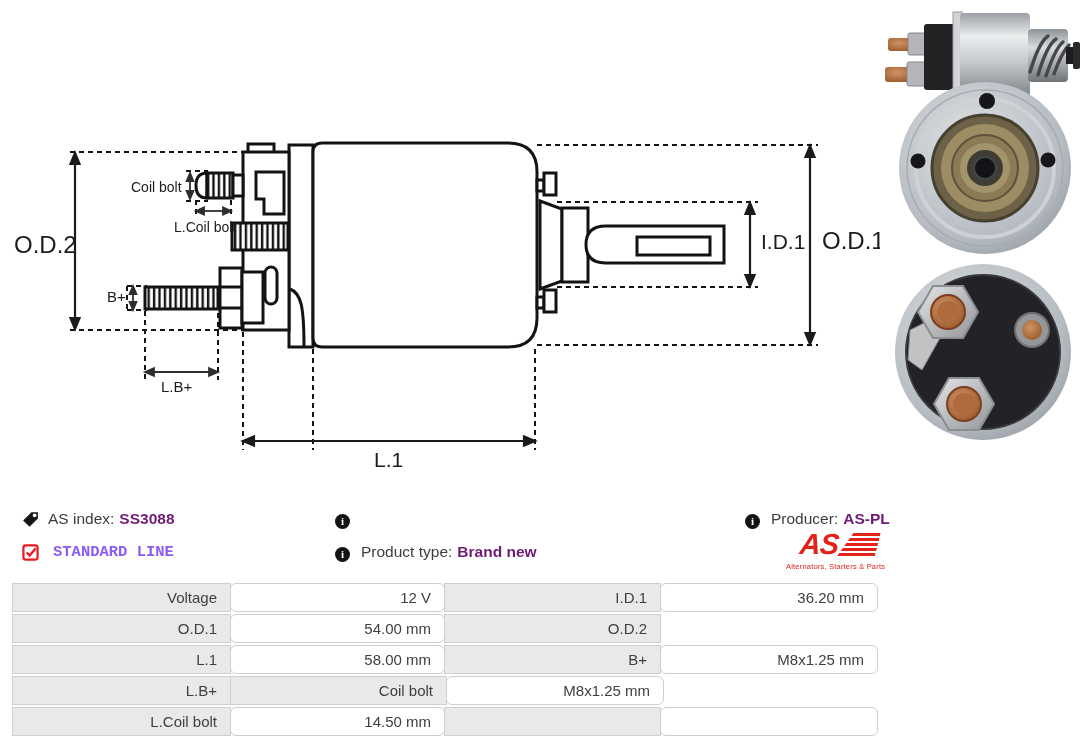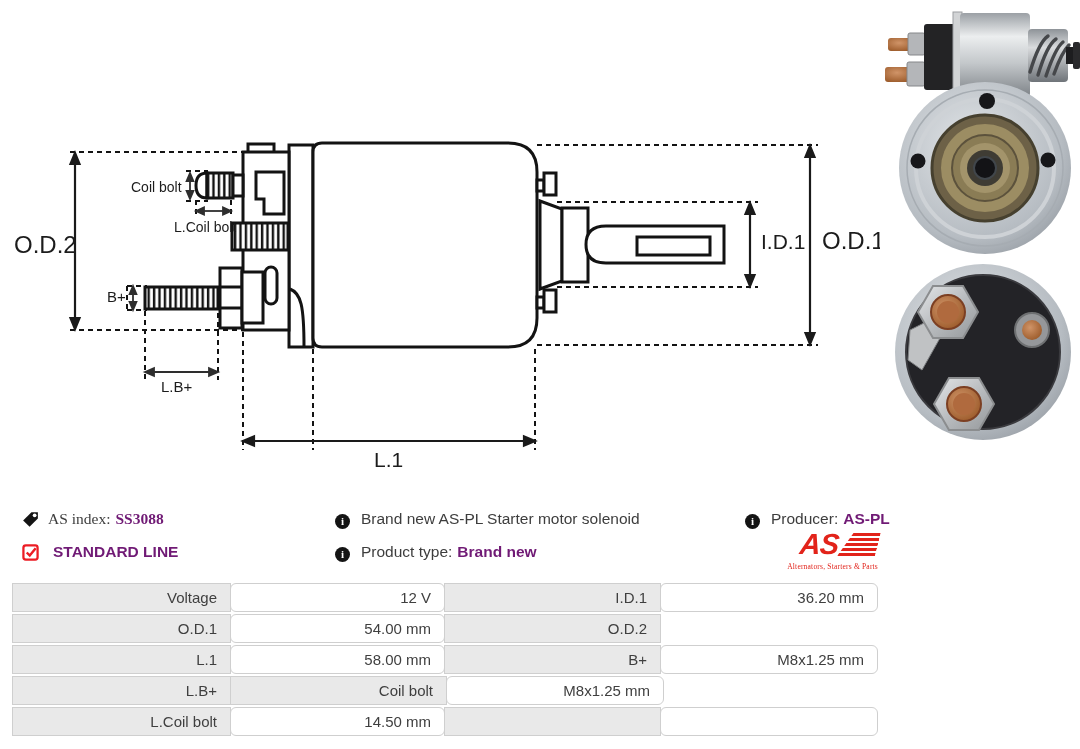--- a/index.html
+++ b/index.html
@@ -11,39 +11,39 @@
   
   #diagram { position:absolute; left:0; top:0; }
   #diagram text { font-family:"Liberation Sans", sans-serif; fill:#1c1c1c; }
   
   #photos { position:absolute; left:880px; top:0; }
   
   .info-row { position:absolute; display:flex; align-items:center; height:20px; font-size:15.5px; }
   .info-icon-wrap { width:17px; height:17px; margin-right:9px; flex:0 0 auto; }
   .b { font-weight:bold; color:#701a75; margin-left:5px; }
   .red { color:#ec1c24; }
-  .red.b { color:#701a75; }
+  .red.b { color:#8b5cf6;font-family:Liberation Mono, monospace; }
   .i-circle {
     display:inline-block; width:15px; height:15px; border-radius:50%;
     background:#141414; color:#fff; font-size:11px; font-weight:bold;
     text-align:center; line-height:15px; font-family:"Liberation Serif", serif;
   }
   #as-logo { position:absolute; left:786px; top:531px; width:92px; text-align:right; }
   #as-logo .mark { position:relative; height:28px; }
   #as-logo .as-text {
     position:absolute; right:40px; top:-3px; font-size:29px; font-weight:bold;
     font-style:italic; color:#e2231a; letter-spacing:-1px; transform:skewX(-6deg);
   }
   #as-logo .stripes {
     position:absolute; right:0; top:2px; width:38px; height:23px;
     background:repeating-linear-gradient(180deg,#e2231a 0 2.6px,#fff 2.6px 5.1px);
     clip-path:polygon(28% 0, 100% 0, 100% 100%, 0 100%);
     transform:skewX(-14deg);
   }
-  #as-logo .tagline { margin-top:3px; font-size:7.5px; color:#e2231a; white-space:nowrap; letter-spacing:0.2px;font-family:Liberation Serif, serif; }
+  #as-logo .tagline { margin-top:3px; font-size:7.5px; color:#e2231a; white-space:nowrap; letter-spacing:0.2px; }
   
   #spec-table { position:absolute; left:12px; top:583px; width:866px; }
   .spec-row { display:flex; margin-bottom:2px; }
   .spec-row .cell {
     height:29px; line-height:27px; border:1px solid #cfcfcf;
     font-size:15px; color:#3f3f3f; text-align:right; padding-right:13px;
   }
   .spec-row .cell + .cell { margin-left:-1px; }
   .cell.label { background:#e9e9e9; }
   .cell.value { background:#ffffff;border-radius:6px; }
@@ -233,21 +233,21 @@
       <circle cx="68" cy="312" r="17" fill="url(#copperG)" stroke="#7c3f22" stroke-width="2"></circle>
       <circle cx="68" cy="312" r="11" fill="#b06a3e"></circle>
       <polygon points="114,404 99,430 69,430 54,404 69,378 99,378" fill="url(#nutG)" stroke="#8b8d8f" stroke-width="2"></polygon>
       <circle cx="84" cy="404" r="17" fill="url(#copperG)" stroke="#7c3f22" stroke-width="2"></circle>
       <circle cx="84" cy="404" r="11" fill="#b06a3e"></circle>
       <circle cx="152" cy="330" r="17" fill="#95979a" stroke="#6e7072" stroke-width="2"></circle>
       <circle cx="152" cy="330" r="10" fill="url(#copperG)"></circle>
     </g>
   </svg>
 
-  <div class="info-row" style="left:22px; top:509px;font-family:Liberation Serif, serif;">
+  <div class="info-row" style="left:22px; top:509px;">
     <span class="info-icon-wrap">
       <svg width="17" height="17" viewBox="0 0 18 18">
         <path d="M1.2,10 L10,1.2 L16.8,1.2 L16.8,8 L8,16.8 Z" fill="#141414"></path>
         <circle cx="13.4" cy="4.6" r="2" fill="#fff"></circle>
       </svg>
     </span>
     <span>AS index:</span>
     <span class="b">SS3088</span>
   </div>
 
@@ -256,21 +256,20 @@
       <svg width="17" height="17" viewBox="0 0 18 18">
         <rect x="1.5" y="1.5" width="15" height="15" rx="2.5" fill="none" stroke="#ec1c24" stroke-width="2.4"></rect>
         <path d="M5,9 L8.2,12.2 L14.5,4.5" fill="none" stroke="#ec1c24" stroke-width="2.6"></path>
       </svg>
     </span>
     <span class="b red">STANDARD LINE</span>
   </div>
 
   <div class="info-row" style="left:335px; top:509px;">
     <span class="info-icon-wrap"><span class="i-circle">i</span></span>
-    <span>Brand new AS-PL Starter motor solenoid</span>
   </div>
 
   <div class="info-row" style="left:335px; top:542px;">
     <span class="info-icon-wrap"><span class="i-circle">i</span></span>
     <span>Product type:</span>
     <span class="b">Brand new</span>
   </div>
 
   <div class="info-row" style="left:745px; top:509px;">
     <span class="info-icon-wrap"><span class="i-circle">i</span></span>

